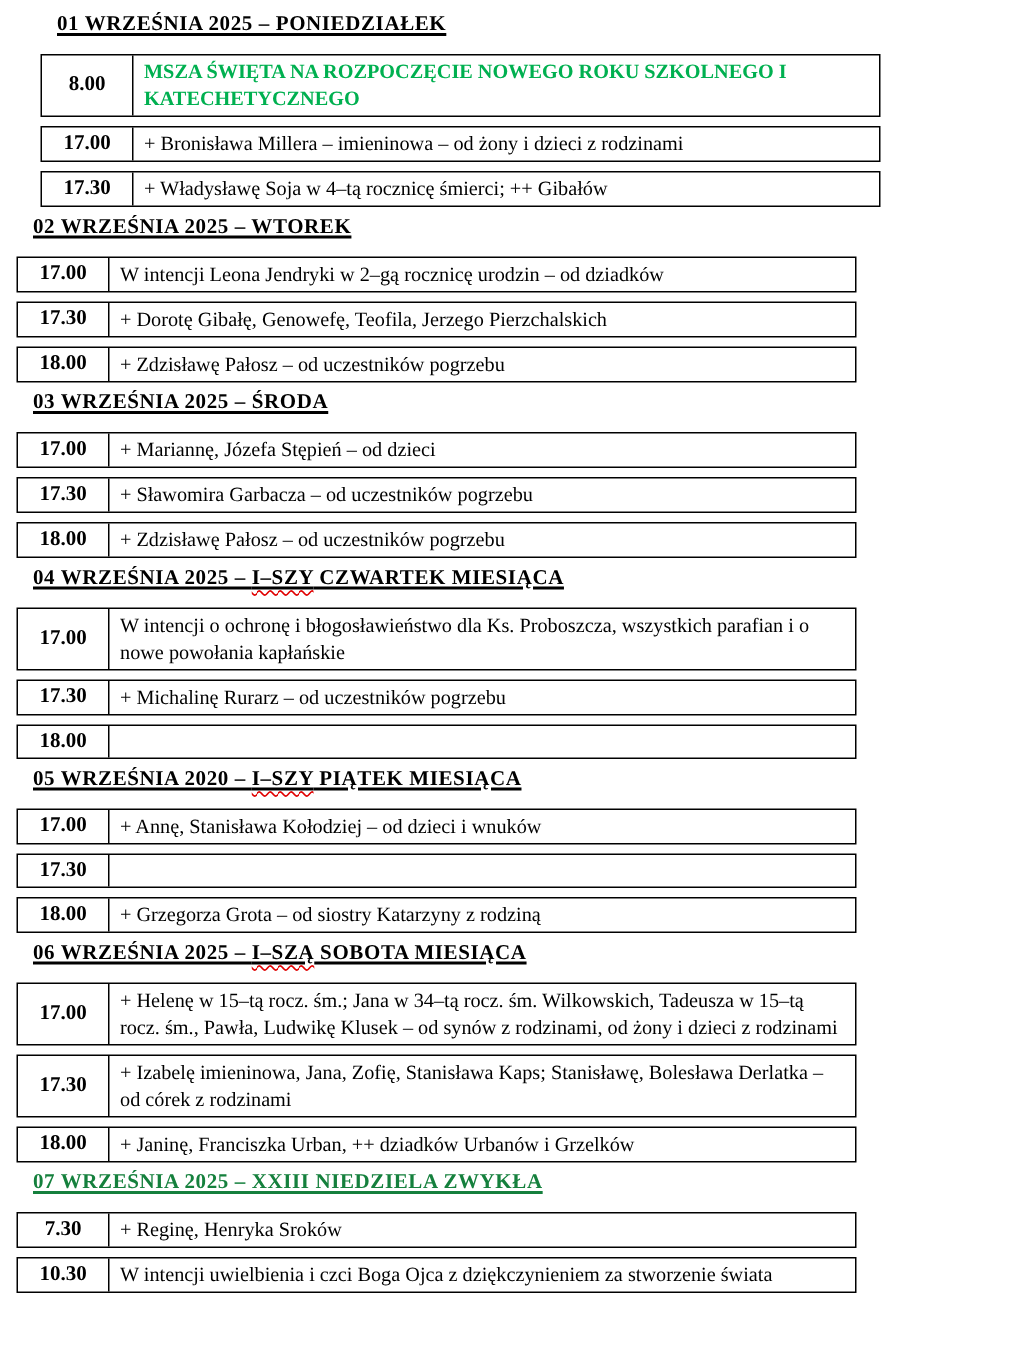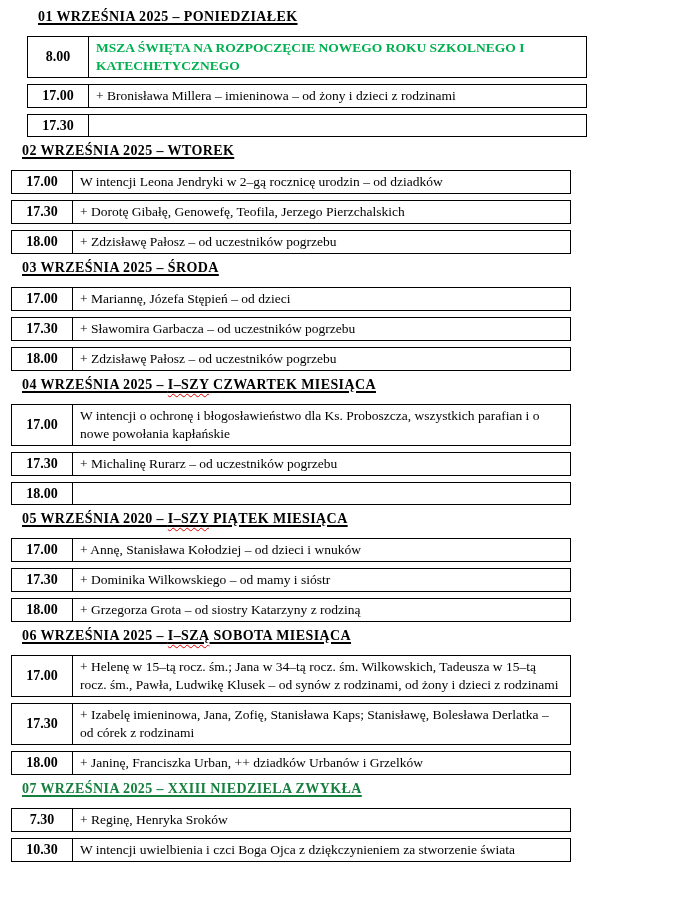--- a/index.html
+++ b/index.html
@@ -80,20 +80,23 @@
     </div>
   </div>
         <div class="row">
     <div class="time-cell">17.00</div>
     <div class="text-cell">
       <span>+ Bronisława Millera – imieninowa – od żony i dzieci z rodzinami</span>
     </div>
   </div>
         <div class="row">
     <div class="time-cell">17.30</div>
+    <div class="text-cell">
+      <span>+ Władysławę Soja w 4–tą rocznicę śmierci; ++ Gibałów</span>
+    </div>
   </div>
       </div>
   </section>
     <section class="section">
     <h2 class="section-title"><span>02 WRZEŚNIA 2025 – WTOREK</span></h2>
     <div>
         <div class="row">
     <div class="time-cell">17.00</div>
     <div class="text-cell">
       <span>W intencji Leona Jendryki w 2–gą rocznicę urodzin – od dziadków</span>
@@ -160,23 +163,20 @@
     <h2 class="section-title"><span>05 WRZEŚNIA 2020 – </span><span class="squiggle">I–SZY</span><span> PIĄTEK MIESIĄCA</span></h2>
     <div>
         <div class="row">
     <div class="time-cell">17.00</div>
     <div class="text-cell">
       <span>+ Annę, Stanisława Kołodziej – od dzieci i wnuków</span>
     </div>
   </div>
         <div class="row">
     <div class="time-cell">17.30</div>
-    <div class="text-cell">
-      <span>+ Dominika Wilkowskiego – od mamy i sióstr</span>
-    </div>
   </div>
         <div class="row">
     <div class="time-cell">18.00</div>
     <div class="text-cell">
       <span>+ Grzegorza Grota – od siostry Katarzyny z rodziną</span>
     </div>
   </div>
       </div>
   </section>
     <section class="section">

